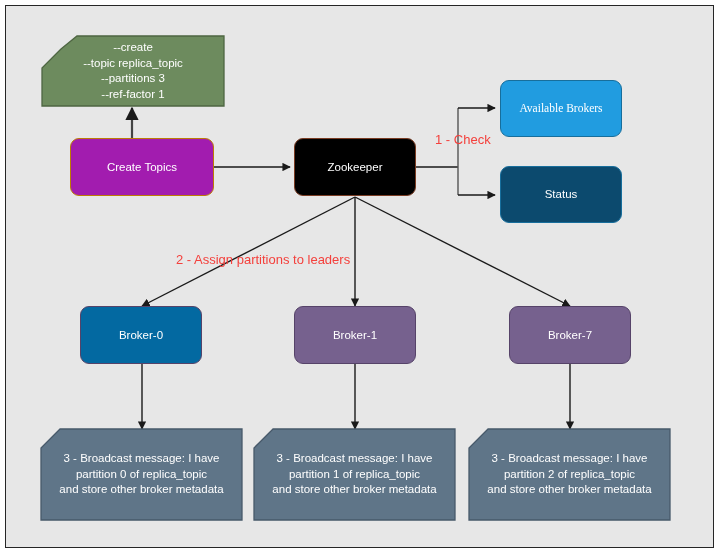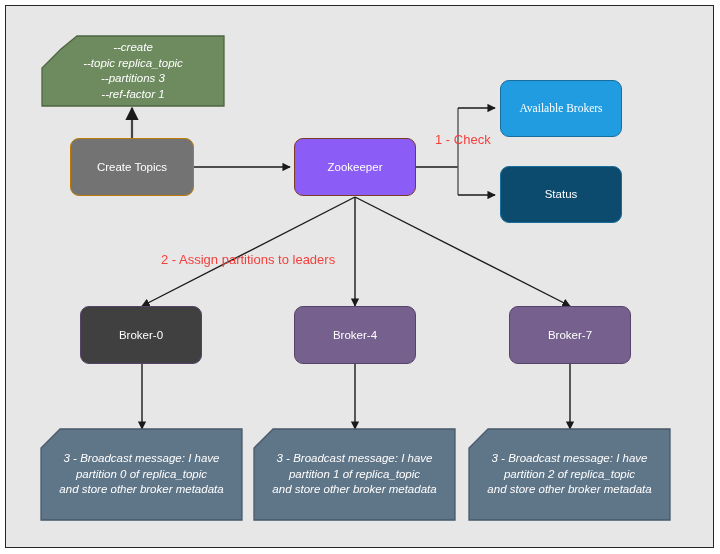--- a/index.html
+++ b/index.html
@@ -61,21 +61,20 @@
     position: absolute;
     box-sizing: border-box;
     display: flex;
     align-items: center;
     justify-content: center;
     text-align: center;
     color: #ffffff;
     font-size: 11.5px;
     line-height: 15.5px;
     z-index: 3;
-    font-style: italic;
   }
   .note .lbl {
     display: block;
     width: 100%;
     padding: 0 8px;
     box-sizing: border-box;
     white-space: pre-line;
   }
   .edge-label {
     position: absolute;
@@ -122,48 +121,48 @@
       <polygon points="482,423 463,442 463,514 664,514 664,423" fill="#5f7588" stroke="#47596a" stroke-width="1.3"></polygon>
     </svg>
 
     <div class="note" style="left:36px; top:30px; width:182px; height:70px;">
       <span class="lbl">--create
 --topic replica_topic
 --partitions 3
 --ref-factor 1</span>
     </div>
 
-    <div class="node rounded" style="left:64px; top:132px; width:124px; height:58px;
-                background:#737373; border:1.4px solid #bd7b06;">
+    <div class="node rounded" style="left:64px; top:132px; width:144px; height:58px;
+                background:#a21caf; border:1.4px solid #bd7b06;">
       <span class="lbl">Create Topics</span>
     </div>
 
     <div class="node rounded" style="left:288px; top:132px; width:122px; height:58px;
-                background:#8b5cf6; border:1.4px solid #7a3c23;">
+                background:#000000; border:1.4px solid #7a3c23;">
       <span class="lbl">Zookeeper</span>
     </div>
 
     <div class="node rounded" style="left:494px; top:74px; width:122px; height:57px;
                 background:#219ce0; border:1.4px solid #176e9c;font-family:Liberation Serif, serif;">
       <span class="lbl">Available Brokers</span>
     </div>
 
     <div class="node rounded" style="left:494px; top:160px; width:122px; height:57px;
                 background:#0c4a6e; border:1.4px solid #176e9c;">
       <span class="lbl">Status</span>
     </div>
 
     <div class="node rounded" style="left:74px; top:300px; width:122px; height:58px;
-                background:#404040; border:1.4px solid #564369;">
+                background:#0369a1; border:1.4px solid #564369;">
       <span class="lbl">Broker-0</span>
     </div>
 
     <div class="node rounded" style="left:288px; top:300px; width:122px; height:58px;
                 background:#76618e; border:1.4px solid #564369;">
-      <span class="lbl">Broker-4</span>
+      <span class="lbl">Broker-1</span>
     </div>
 
     <div class="node rounded" style="left:503px; top:300px; width:122px; height:58px;
                 background:#76618e; border:1.4px solid #564369;">
       <span class="lbl">Broker-7</span>
     </div>
 
     <div class="note" style="left:35px; top:423px; width:201px; height:91px;">
       <span class="lbl">3 - Broadcast message: I have
 partition 0 of replica_topic
@@ -179,18 +178,18 @@
     <div class="note" style="left:463px; top:423px; width:201px; height:91px;">
       <span class="lbl">3 - Broadcast message: I have
 partition 2 of replica_topic
 and store other broker metadata</span>
     </div>
 
     <div class="edge-label" style="left:429px; top:126px;">
       <span>1 - Check</span>
     </div>
 
-    <div class="edge-label" style="left:155px; top:246px;text-align:center;">
+    <div class="edge-label" style="left:170px; top:246px;text-align:center;">
       <span>2 - Assign partitions to leaders</span>
     </div>
 
   </div>
 </div>
 
 </body></html>

